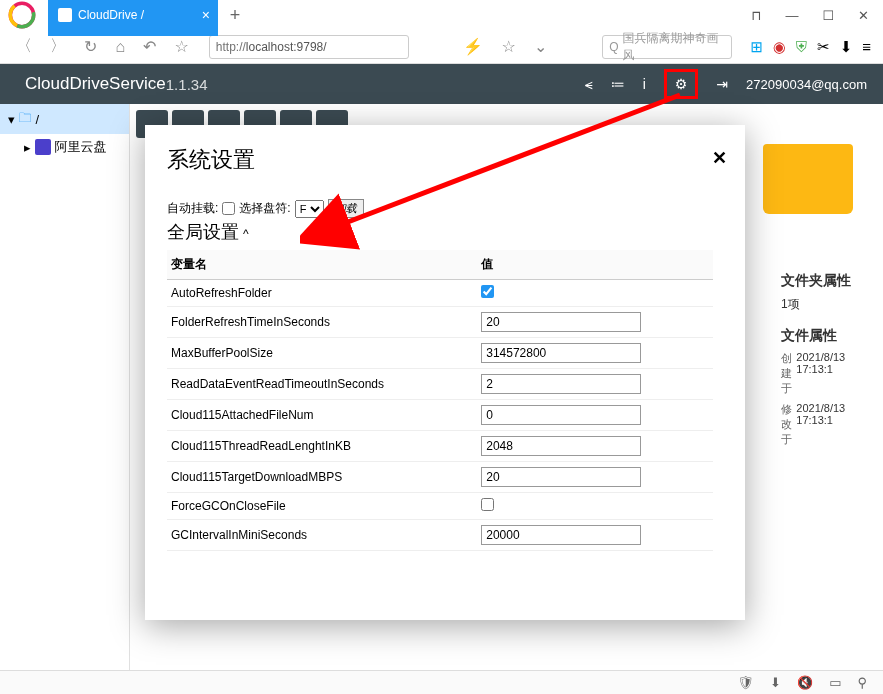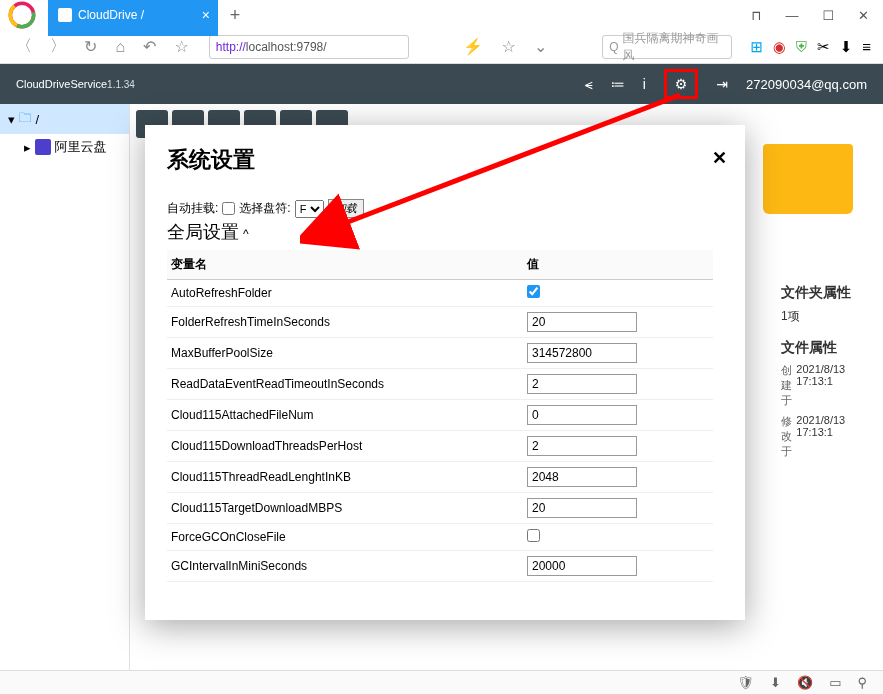--- a/index.html
+++ b/index.html
@@ -11,64 +11,64 @@
 .tab { background: #2196F3; color: #fff; height: 42px; display: flex; align-items: center; padding: 0 10px; font-size: 12px; width: 170px; position: relative; }
 .tab-icon { width: 14px; height: 14px; background: #fff; margin-right: 6px; border-radius: 2px; }
 .tab-close { position: absolute; right: 8px; font-size: 14px; }
 .new-tab { width: 26px; height: 26px; display: flex; align-items: center; justify-content: center; font-size: 18px; color: #666; margin-left: 4px; }
 .win-controls { margin-left: auto; display: flex; gap: 12px; color: #555; }
 .win-controls span { padding: 4px 6px; font-size: 13px; }
 
 .browser-toolbar { height: 34px; display: flex; align-items: center; padding: 0 12px; gap: 10px; border-bottom: 1px solid #ddd; }
 .nav-btn { color: #888; font-size: 16px; padding: 2px 4px; }
 .url-bar { flex: 0 0 200px; height: 24px; border: 1px solid #ccc; border-radius: 3px; display: flex; align-items: center; padding: 0 6px; font-size: 12px; color: #555; margin-left: 6px; }
-.url-proto { color: #6d28d9; }
+.url-proto { color: #737373; }
 .search-bar { height: 24px; border: 1px solid #ccc; border-radius: 3px; display: flex; align-items: center; padding: 0 6px; font-size: 12px; color: #999; width: 130px; margin-left: auto; }
 .tb-icons { display: flex; gap: 10px; align-items: center; margin-left: 8px; }
 .tb-icons span { font-size: 15px; }
 
 
 .app-header { height: 40px; background: #3B4A52; color: #fff; display: flex; align-items: center; padding: 0 16px; }
-.app-title { font-size: 11px; }
-.app-version { font-size: 10px; opacity: 0.8; }
+.app-title { font-size: 17px; margin-left: 9px; }
+.app-version { font-size: 15px; opacity: 0.8; }
 .app-header-icons { margin-left: auto; display: flex; gap: 18px; align-items: center; font-size: 14px; }
 .settings-box { border: 3px solid red; padding: 4px 8px; }
 .user-email { font-size: 13px; }
 
 
 .main { display: flex; height: 590px; position: relative; }
 .sidebar { width: 130px; background: #fff; border-right: 1px solid #e0e0e0; }
 .sidebar-root { background: #cfe8ff; padding: 4px 8px; font-size: 13px; display: flex; align-items: center; gap: 4px; }
 .sidebar-item { padding: 4px 8px 4px 24px; font-size: 13px; display: flex; align-items: center; gap: 4px; }
 .drive-icon { width: 16px; height: 16px; background: #4B3FCB; border-radius: 2px; }
 
 .content { flex: 1; position: relative; background: #fff; }
 .content-toolbar { padding: 6px; display: flex; gap: 4px; }
 .tb-btn { width: 32px; height: 28px; background: #3B4A52; border-radius: 3px; }
 
 .folder-big { position: absolute; right: 30px; top: 40px; width: 90px; height: 70px; background: #FDB813; border-radius: 4px 4px 6px 6px; }
 
-.props-panel { position: absolute; right: 2px; top: 180px; width: 100px; font-size: 12px; color: #333; }
+.props-panel { position: absolute; right: 2px; top: 168px; width: 100px; font-size: 12px; color: #333; }
 .props-panel h4 { font-size: 14px; font-weight: bold; margin-bottom: 6px; }
 .props-panel .row { display: flex; margin-bottom: 6px; font-size: 11px; }
 .props-panel .lbl { width: 16px; color: #666; }
 
 
 .modal { position: absolute; left: 145px; top: 125px; width: 600px; height: 495px; background: #fff; box-shadow: 0 6px 32px rgba(0,0,0,0.35); padding: 20px 22px; overflow: hidden; }
-.modal-title { font-size: 22px; font-weight: 700; margin-bottom: 24px; }
+.modal-title { font-size: 22px; font-weight: 400; margin-bottom: 24px; }
 .modal-close { position: absolute; right: 18px; top: 22px; font-size: 18px; font-weight: bold; cursor: pointer; }
 .section-title { font-size: 18px; margin-bottom: 4px; }
 .caret { font-size: 12px; margin-left: 4px; }
 .mount-row { font-size: 12px; display: flex; align-items: center; gap: 4px; margin-bottom: 2px; }
 .mount-row select { font-size: 11px; height: 18px; }
 .mount-row button { font-size: 11px; padding: 1px 6px; border: 1px solid #888; background: #eee; font-style: italic; }
 .settings-table { width: 100%; font-size: 12px; border-collapse: collapse; margin-top: 6px; }
 .settings-table th { text-align: left; font-weight: bold; padding: 6px 4px; border-bottom: 1px solid #ccc; background: #fafafa; }
 .settings-table td { padding: 5px 4px; border-bottom: 1px solid #eee; }
-.settings-table input[type=text] { width: 110px; height: 20px; font-size: 12px; padding: 0 4px; border: 1px solid #999; }
+.settings-table input[type=text] { width: 160px; height: 20px; font-size: 12px; padding: 0 4px; border: 1px solid #999; }
 .settings-table input[type=checkbox] { accent-color: #2196F3; }
 .scroll-area { height: 390px; overflow-y: auto; padding-right: 10px; }
 
 
 .arrow-svg { position: absolute; left: 300px; top: 85px; pointer-events: none; z-index: 100; }
 
 
 .taskbar { position: absolute; bottom: 0; left: 0; right: 0; height: 24px; border-top: 1px solid #ddd; background: #fafafa; display: flex; justify-content: flex-end; align-items: center; gap: 16px; padding-right: 16px; font-size: 13px; color: #666; }
 </style>
 </head>
@@ -211,24 +211,20 @@
           </tr>
           <tr>
             <td>ReadDataEventReadTimeoutInSeconds</td>
             <td><input type="text" value="2" style=""></td>
           </tr>
           <tr>
             <td>Cloud115AttachedFileNum</td>
             <td><input type="text" value="0" style=""></td>
           </tr>
           <tr>
-            <td>Cloud115DownloadThreadsPerHost</td>
-            <td><input type="text" value="2" style=""></td>
-          </tr>
-          <tr>
             <td>Cloud115ThreadReadLenghtInKB</td>
             <td><input type="text" value="2048" style=""></td>
           </tr>
           <tr>
             <td>Cloud115TargetDownloadMBPS</td>
             <td><input type="text" value="20" style=""></td>
           </tr>
           <tr>
             <td>ForceGCOnCloseFile</td>
             <td><input type="checkbox" style=""></td>

